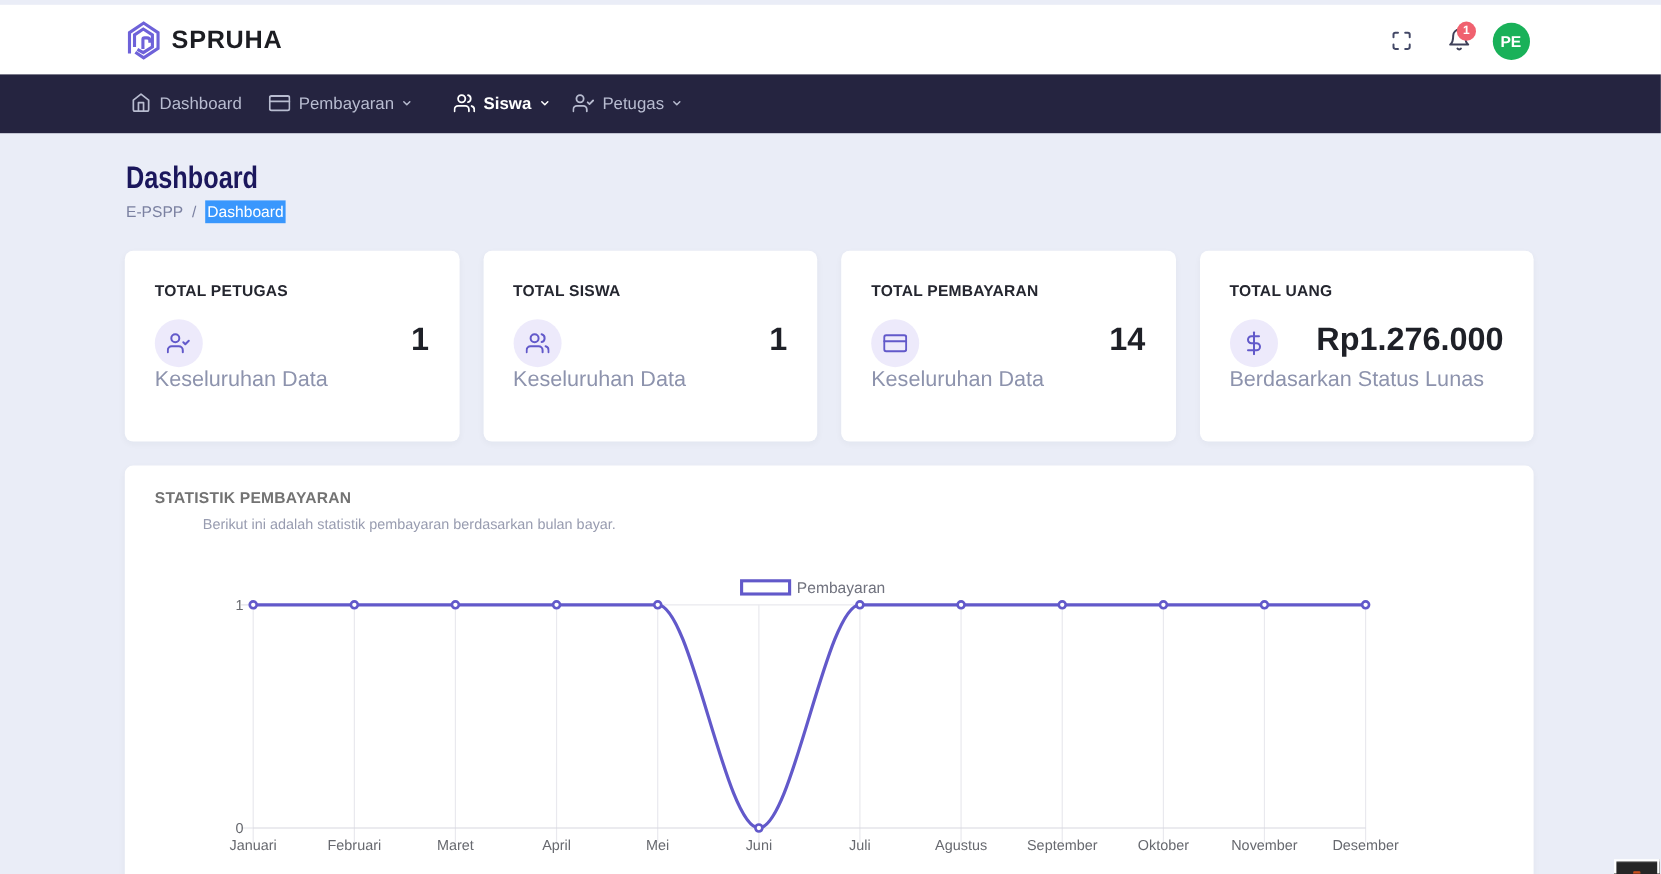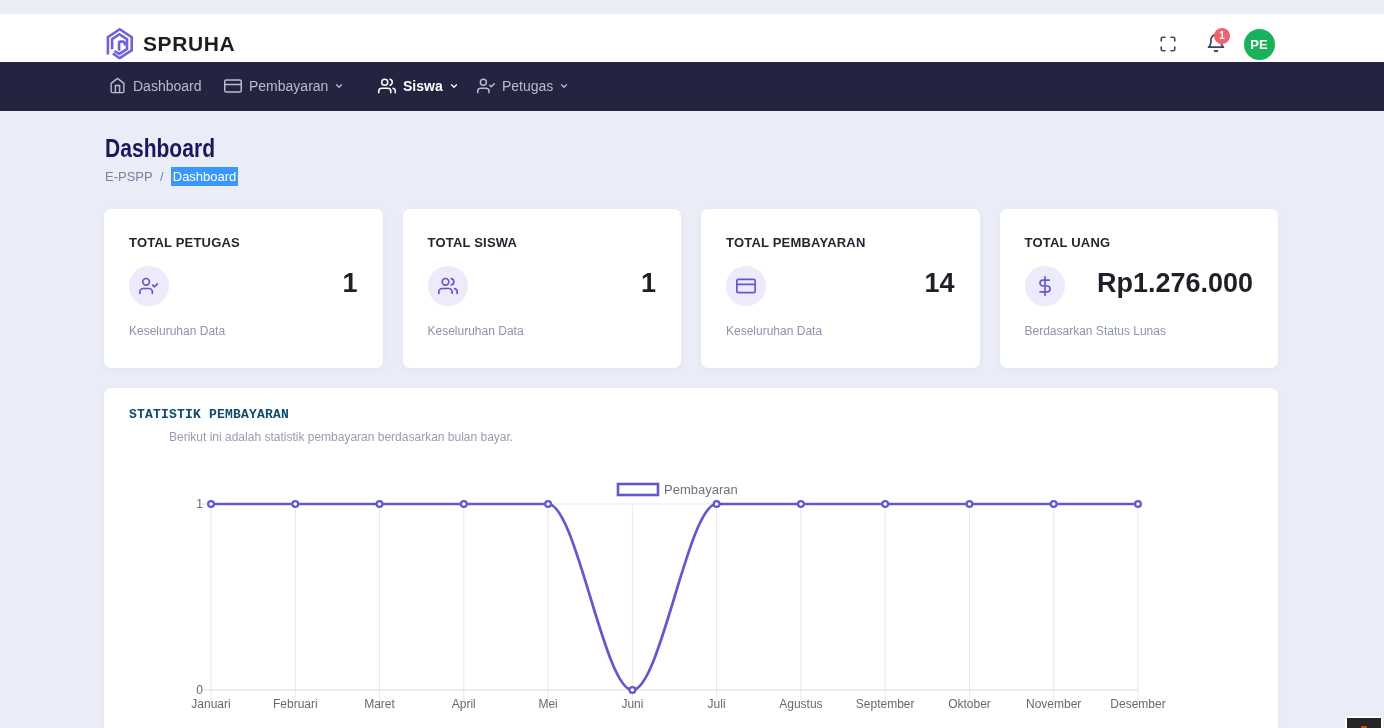--- a/index.html
+++ b/index.html
@@ -1,41 +1,41 @@
 <!DOCTYPE html>
 <html><head>
 <meta charset="utf-8">
 <style>
 * { margin:0; padding:0; box-sizing:border-box; }
 html,body { width:1384px; height:728px; overflow:hidden; }
 body { font-family:"Liberation Sans", sans-serif; background:#eaedf7; }
-.header { position:absolute; left:0; top:14px; width:1384px; height:62px; background:#ffffff; }
+.header { position:absolute; left:0; top:4px; width:1384px; height:62px; background:#ffffff; }
 .logo { position:absolute; left:104px; top:13px; display:flex; align-items:center; }
 .logo-text { margin-left:8px; font-size:21px; font-weight:bold; color:#1c1d22; letter-spacing:0.6px; }
 .hicon { position:absolute; color:#434866; }
 .badge { position:absolute; left:1214px; top:14px; width:16px; height:16px; border-radius:50%; background:#f0616f; color:#fff; font-size:10px; font-weight:bold; text-align:center; line-height:16px; }
 .avatar { position:absolute; left:1243.5px; top:14.5px; width:31px; height:31px; border-radius:50%; background:#19b159; color:#fff; font-size:13px; font-weight:bold; text-align:center; line-height:31px; }
 .nav { position:absolute; left:0; top:62px; width:1384px; height:49px; background:#252440; }
 .nav-item { position:absolute; top:-1px; height:49px; display:flex; align-items:center; color:#b8bcd0; font-size:14px; }
 .nav-item svg.mi { margin-right:7px; }
 .nav-item .chev { margin-left:6px; }
 .nav-item.active { color:#fff; font-weight:bold; }
 .content { position:absolute; left:104px; top:111px; width:1174px; }
 h1 { font-size:26px; font-weight:bold; color:#1b175c; margin-top:22px; margin-left:1px; transform:scaleX(0.81); transform-origin:left center; width:150px; }
 .crumb { margin-top:3px; margin-left:1px; font-size:13px; line-height:19px; color:#7b81a1; }
 .crumb .sel { background:#3997fd; color:#fff; padding:2px 2px; }
 .cards { display:grid; grid-template-columns:repeat(4, 1fr); gap:20px; margin-top:23px; }
 .card { background:#fff; border-radius:7px; height:159px; padding:22px 25px; box-shadow:0 2px 6px rgba(28,39,60,0.04); }
 .c-title { font-size:13px; font-weight:bold; color:#24262f; letter-spacing:0.2px; padding-top:4px; }
 .c-row { margin-top:16px; display:flex; align-items:center; justify-content:space-between; height:40px; }
 .c-icon { width:40px; height:40px; border-radius:50%; background:#edeafb; display:flex; align-items:center; justify-content:center; color:#6259ca; }
 .c-num { font-size:27px; font-weight:bold; color:#1e2027; position:relative; top:-3px; }
-.c-foot { margin-top:18px; font-size:12px; color:#8d93ad; }
+.c-foot { font-size:18px; color:#8d93ad; }
 .bigcard { position:relative; background:#fff; border-radius:7px; margin-top:20px; height:430px; padding:19px 25px; box-shadow:0 2px 6px rgba(28,39,60,0.04); }
-.b-title { font-size:13px; font-weight:bold; color:#0c4a6e; letter-spacing:0.2px;font-family:Liberation Mono, monospace; }
+.b-title { font-size:13px; font-weight:bold; color:#737373; letter-spacing:0.2px; }
 .b-sub { margin-top:8px; font-size:12px; color:#989cb0;margin-left:40px; }
 .chartsvg { position:absolute; left:0; top:0; }
 .corner { position:fixed; left:1345px; top:716px; width:38px; height:12px; background:#262626; border:2px solid #ffffff; border-bottom:none; }
 .corner i { position:absolute; left:14px; top:8px; width:6px; height:2px; background:#c94f1d; border-radius:1px 1px 0 0; }
 </style>
 </head>
 <body>
 <div class="header">
   <div class="logo">
     <svg width="31" height="34" viewBox="0 0 31 34" fill="none" stroke="#6e62d9" stroke-width="2.6" stroke-linejoin="miter">

